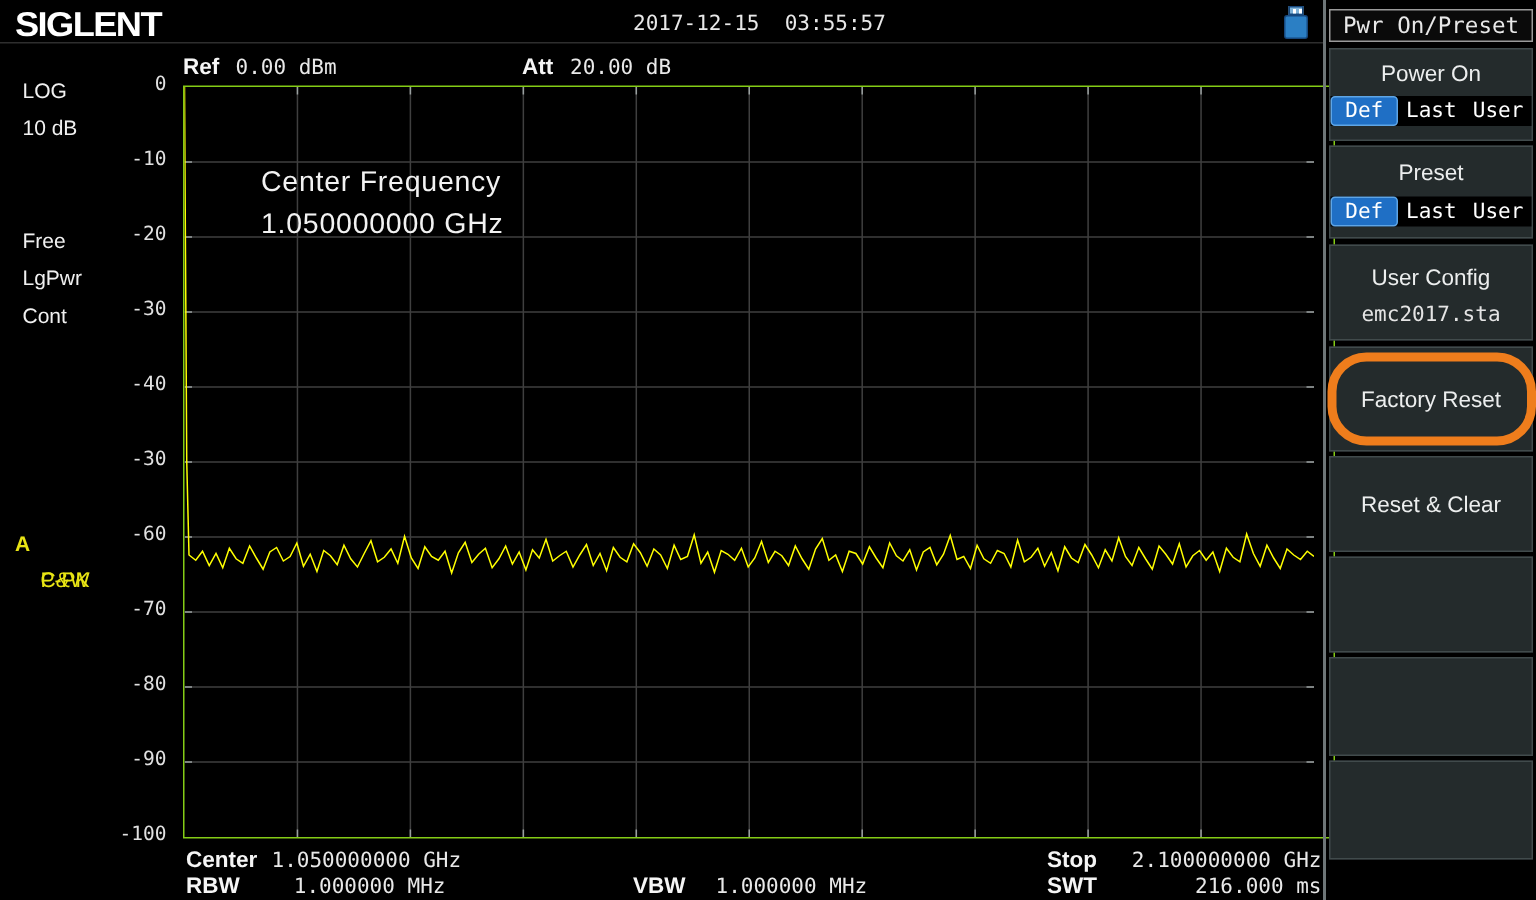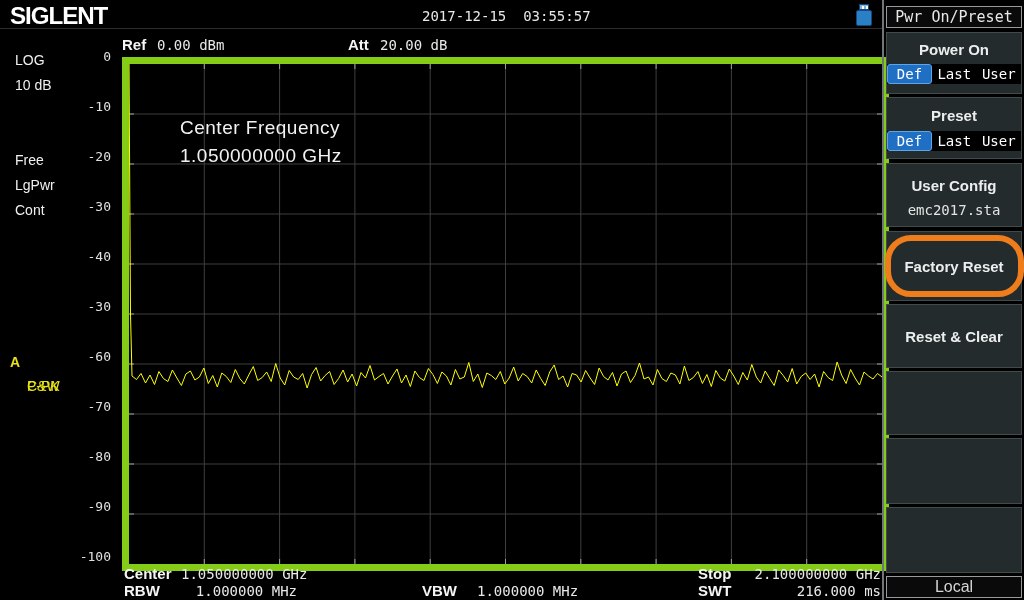--- a/index.html
+++ b/index.html
@@ -26,35 +26,35 @@
   
   .lbl{position:absolute;font-size:14px;color:#f0f0f0;}
   .ylw{color:#e8e414;}
 
   
   .bold15{font-size:15px;font-weight:bold;color:#f5f5f5;}
   .val{font-family:"DejaVu Sans Mono",monospace;font-size:14px;color:#e8e8e8;}
 
   
   .plot{position:absolute;left:122px;top:57px;width:753px;height:500px;
-        border:7px solid #84cc16;box-sizing:content-box;background:#000;}
+        border:1px solid #84cc16;box-sizing:content-box;background:#000;padding-left:13px;}
   .plot svg{position:absolute;left:0;top:0;}
   .ann{position:absolute;left:51px;color:#f2f2f2;font-size:19px;letter-spacing:0.5px;}
   .ylabels{position:absolute;left:50px;top:57px;width:67px;height:500px;}
   .ytick{position:absolute;left:0;right:6px;text-align:right;
          font-family:"DejaVu Sans Mono",monospace;font-size:13px;color:#e0e0e0;}
 
   
   .sidesep{position:absolute;left:882px;top:0;width:2px;height:600px;background:#6e7678;}
   .sidebar{position:absolute;left:886px;top:0;width:148px;height:600px;}
   .menubox{position:absolute;left:0;width:136px;background:#0a0a0a;border:1px solid #9a9a9a;
            box-sizing:border-box;text-align:center;color:#e8e8e8;}
   .cell{position:absolute;left:0;width:136px;background:#242b2c;border:1px solid #414b4c;
         box-sizing:border-box;}
-  .cell-title{text-align:center;font-size:15px;font-weight:bold;color:#eceeee;}
+  .cell-title{text-align:center;font-size:15px;font-weight:normal;color:#eceeee;}
   .radio-row{position:absolute;left:0;right:0;top:31px;height:20px;background:#000;
              display:flex;align-items:center;}
   .chip{width:45px;height:20px;line-height:18px;background:#1f6fc5;border:1px solid #5ea5e6;
         border-radius:3px;box-sizing:border-box;text-align:center;color:#fff;
         font-family:"DejaVu Sans Mono",monospace;font-size:14px;}
   .opt{flex:1;text-align:center;color:#fff;font-family:"DejaVu Sans Mono",monospace;font-size:14px;}
   .ring{position:absolute;left:-2px;right:-3px;top:3px;bottom:3px;border:6px solid #ef7d1c;
         border-radius:26px;pointer-events:none;}
   .center-flex{display:flex;align-items:center;justify-content:center;}
 </style>
@@ -209,16 +209,15 @@
     </div>
 
     <div class="cell center-flex" style="top:304px;height:64px;">
       <div class="cell-title">Reset &amp; Clear</div>
     </div>
 
     <div class="cell" style="top:371px;height:64px;"></div>
     <div class="cell" style="top:438px;height:66px;"></div>
     <div class="cell" style="top:507px;height:66px;"></div>
 
-    <div class="menubox" style="top:576px;height:22px;line-height:20px;font-size:16px;color:#d5d5d5;">Local</div>
   </div>
 
 </div>
 
 </body></html>

